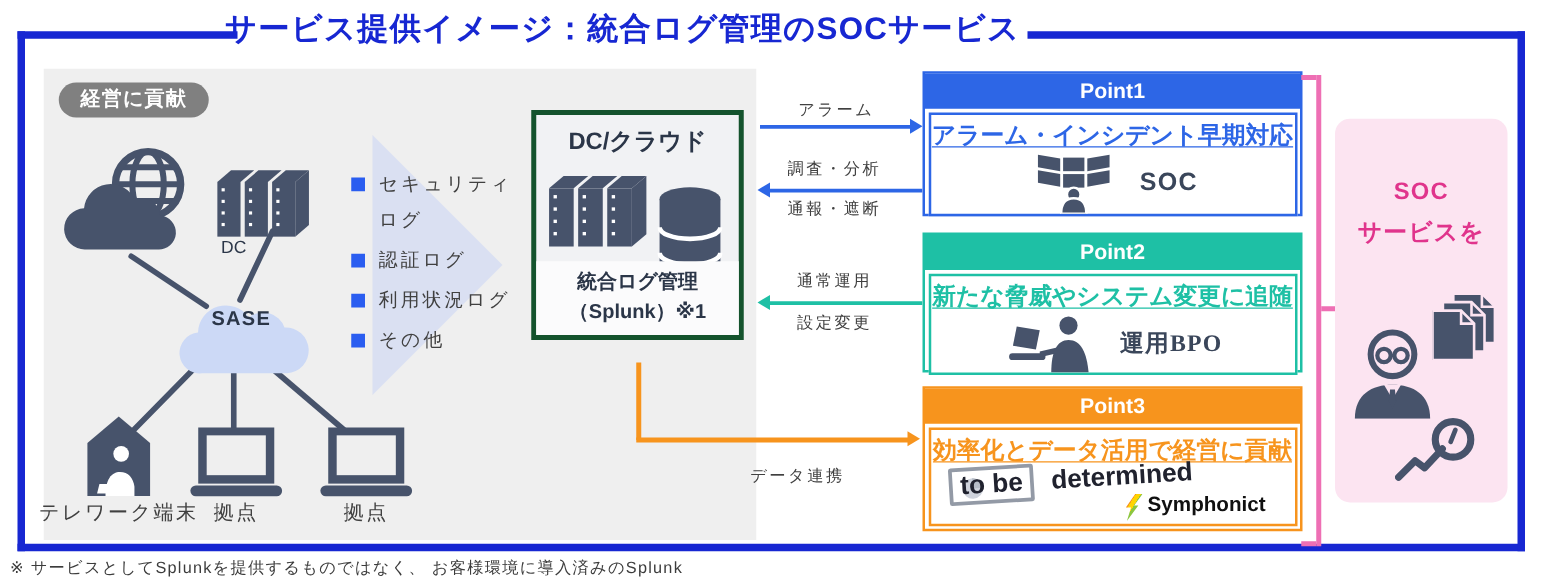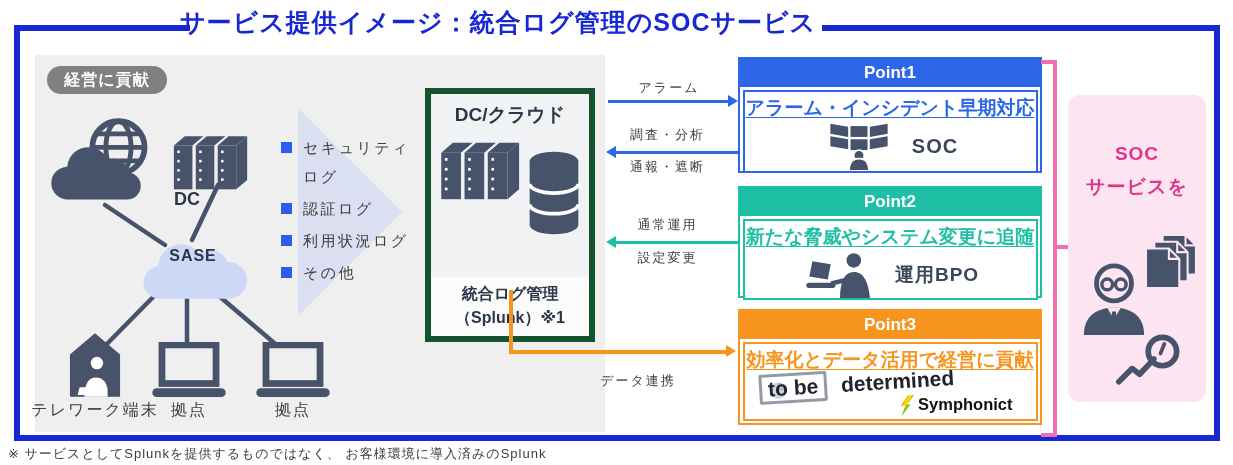--- a/index.html
+++ b/index.html
@@ -10,34 +10,34 @@
   .frame-top{height:6px;background:#1727d2;}
   #frame-top-left{left:14px;top:25px;width:176px;}
   #frame-top-right{left:822px;top:25px;width:398px;}
   #title{left:180px;top:6px;width:624px;text-align:center;font-size:25px;font-weight:bold;color:#1727d2;letter-spacing:1px;white-space:nowrap;}
   
   #env{left:35px;top:55px;width:570px;height:377px;background:#efefef;}
   #env-pill{left:12px;top:11px;width:120px;height:28px;background:#808080;border-radius:14px;color:#fff;font-weight:bold;font-size:16px;line-height:28px;text-align:center;letter-spacing:1px;}
   #env-lines{left:0;top:0;width:570px;height:377px;}
   #cloudglobe{left:10px;top:55px;}
   #servers-env{left:136px;top:72px;}
-  #dc-label{left:120px;top:134px;width:64px;text-align:center;font-weight:bold;font-size:18px;color:#2b3648;}
+  #dc-label{left:120px;top:134px;width:64px;text-align:center;font-weight:normal;font-size:14px;color:#2b3648;}
   #triangle{left:263px;top:53px;width:0;height:0;border-top:104px solid transparent;border-bottom:104px solid transparent;border-left:104px solid rgba(200,212,244,0.55);}
   #sase{left:100px;top:168px;}
   #sase-text{left:100px;top:192px;width:116px;text-align:center;font-weight:bold;font-size:16px;color:#2b3648;letter-spacing:1px;}
   #loglist{left:246px;top:78px;width:150px;display:flex;flex-direction:column;gap:3px;}
   .log-item{display:flex;align-items:flex-start;}
   .log-bullet{width:11px;height:11px;background:#2a5df0;margin:9px 11px 0 0;flex:0 0 auto;}
   .log-text{font-size:15px;line-height:29px;color:#404040;letter-spacing:2.5px;width:112px;}
   #house{left:33px;top:276px;}
   #laptop1{left:117px;top:287px;}
   #laptop2{left:221px;top:287px;}
   .node-label{top:345px;text-align:center;font-size:16px;color:#404040;letter-spacing:2px;white-space:nowrap;}
   
-  #dcbox{left:390px;top:33px;width:170px;height:254px;border:6px solid #14532d;background:#f1f2f4;box-sizing:border-box;}
+  #dcbox{left:390px;top:33px;width:170px;height:184px;border:4px solid #14532d;background:#f1f2f4;box-sizing:border-box;}
   #dc-title{left:0;top:8px;width:100%;text-align:center;font-weight:bold;font-size:19px;color:#2b3648;}
   #servers-dc{left:9px;top:39px;}
   #db{left:97px;top:56px;}
   #dc-caption{left:0;bottom:0;width:100%;height:59px;background:#fbfbfc;text-align:center;font-weight:bold;font-size:16px;color:#2b3648;padding-top:5px;box-sizing:border-box;line-height:24px;}
   
   .flow-label{position:absolute;text-align:center;font-size:13px;color:#404040;letter-spacing:2px;white-space:nowrap;}
   .hline{position:absolute;height:3px;}
   .head-r{position:absolute;width:0;height:0;border-top:6.5px solid transparent;border-bottom:6.5px solid transparent;}
   .head-l{position:absolute;width:0;height:0;border-top:6.5px solid transparent;border-bottom:6.5px solid transparent;}
   .c-blue{background:#2d66e6;}  .c-teal{background:#1ec0a5;}  .c-orange{background:#f7941d;}
@@ -264,21 +264,21 @@
       <div class="icon-row">
         <svg width="78" height="46" viewBox="0 0 92 60">
           <g fill="#47536b">
             <polygon points="10,12 34,16 30,36 6,32"></polygon>
             <rect x="2" y="40" width="38" height="7" rx="3.5"></rect>
             <circle cx="64" cy="11" r="9.5"></circle>
             <path d="M46,60 C46,38 52,26 64,26 C77,26 83,39 85,60 Z"></path>
             <polygon points="52,40 34,44 34,38 52,34"></polygon>
           </g>
         </svg>
-        <span class="icon-label" style="font-size:19px;">運用BPO</span>
+        <span class="icon-label" style="font-size:19px;font-family:Liberation Serif, serif;">運用BPO</span>
       </div>
     </div>
   </div>
 
   <div class="point" id="point3">
     <div class="phead">Point3</div>
     <div class="pbody">
       <div class="headline">効率化とデータ活用で経営に貢献</div>
       <div id="tbd-wrap">
         <span id="tbd-box">

